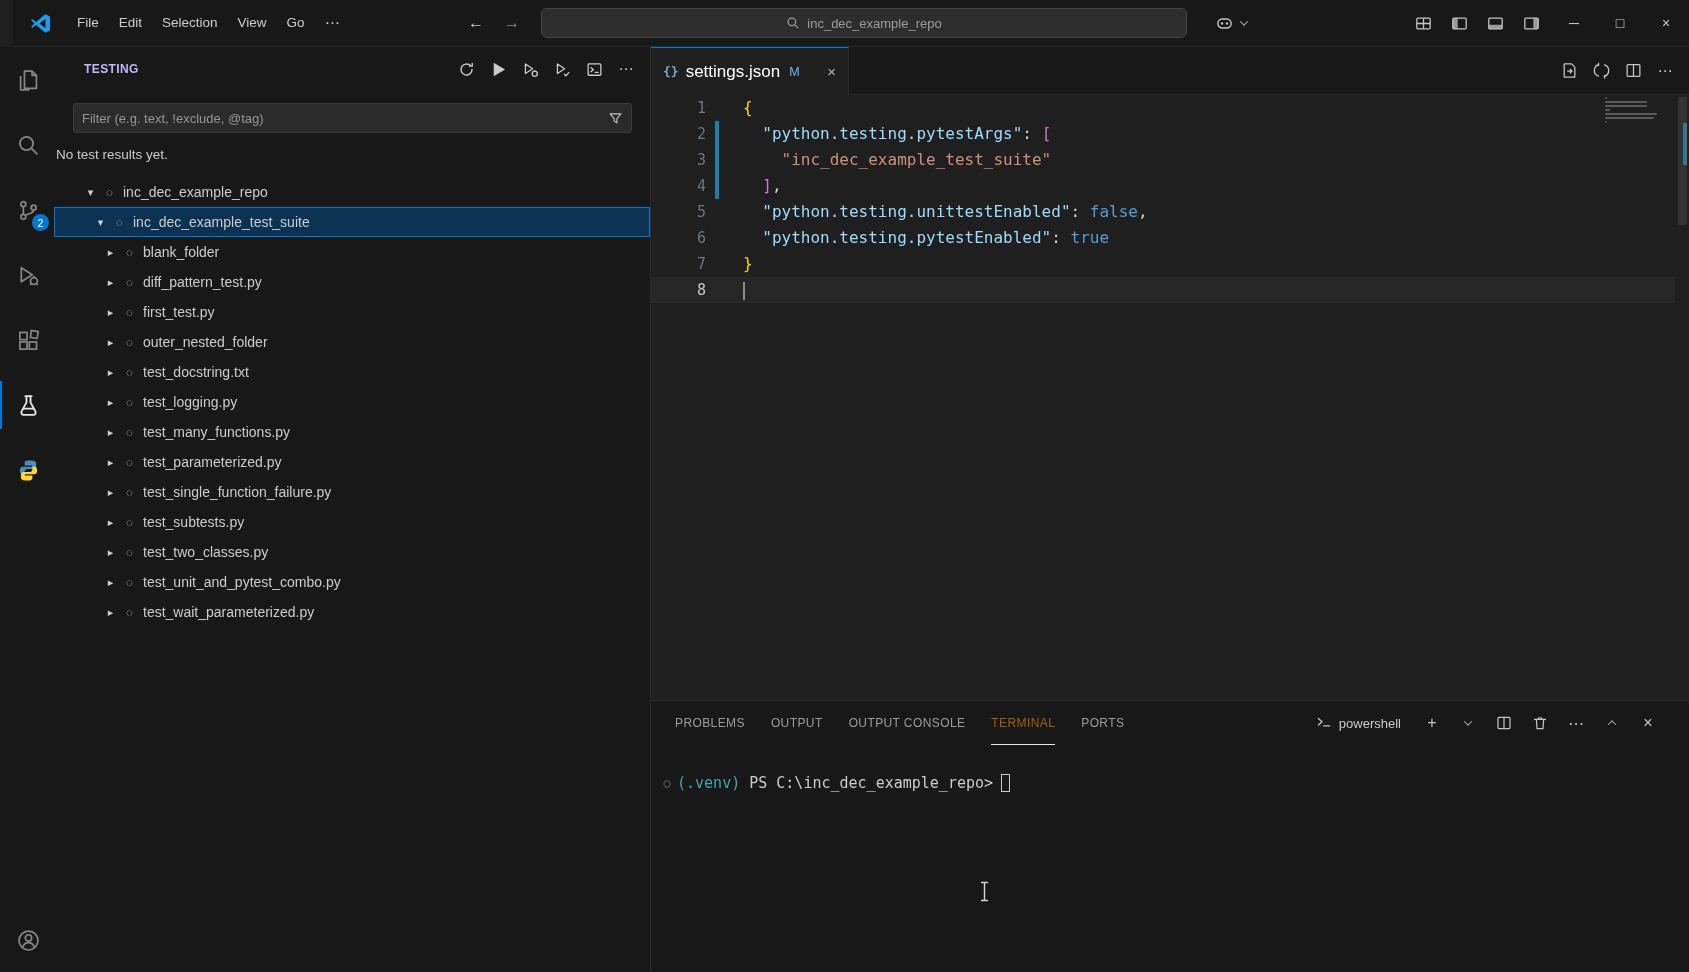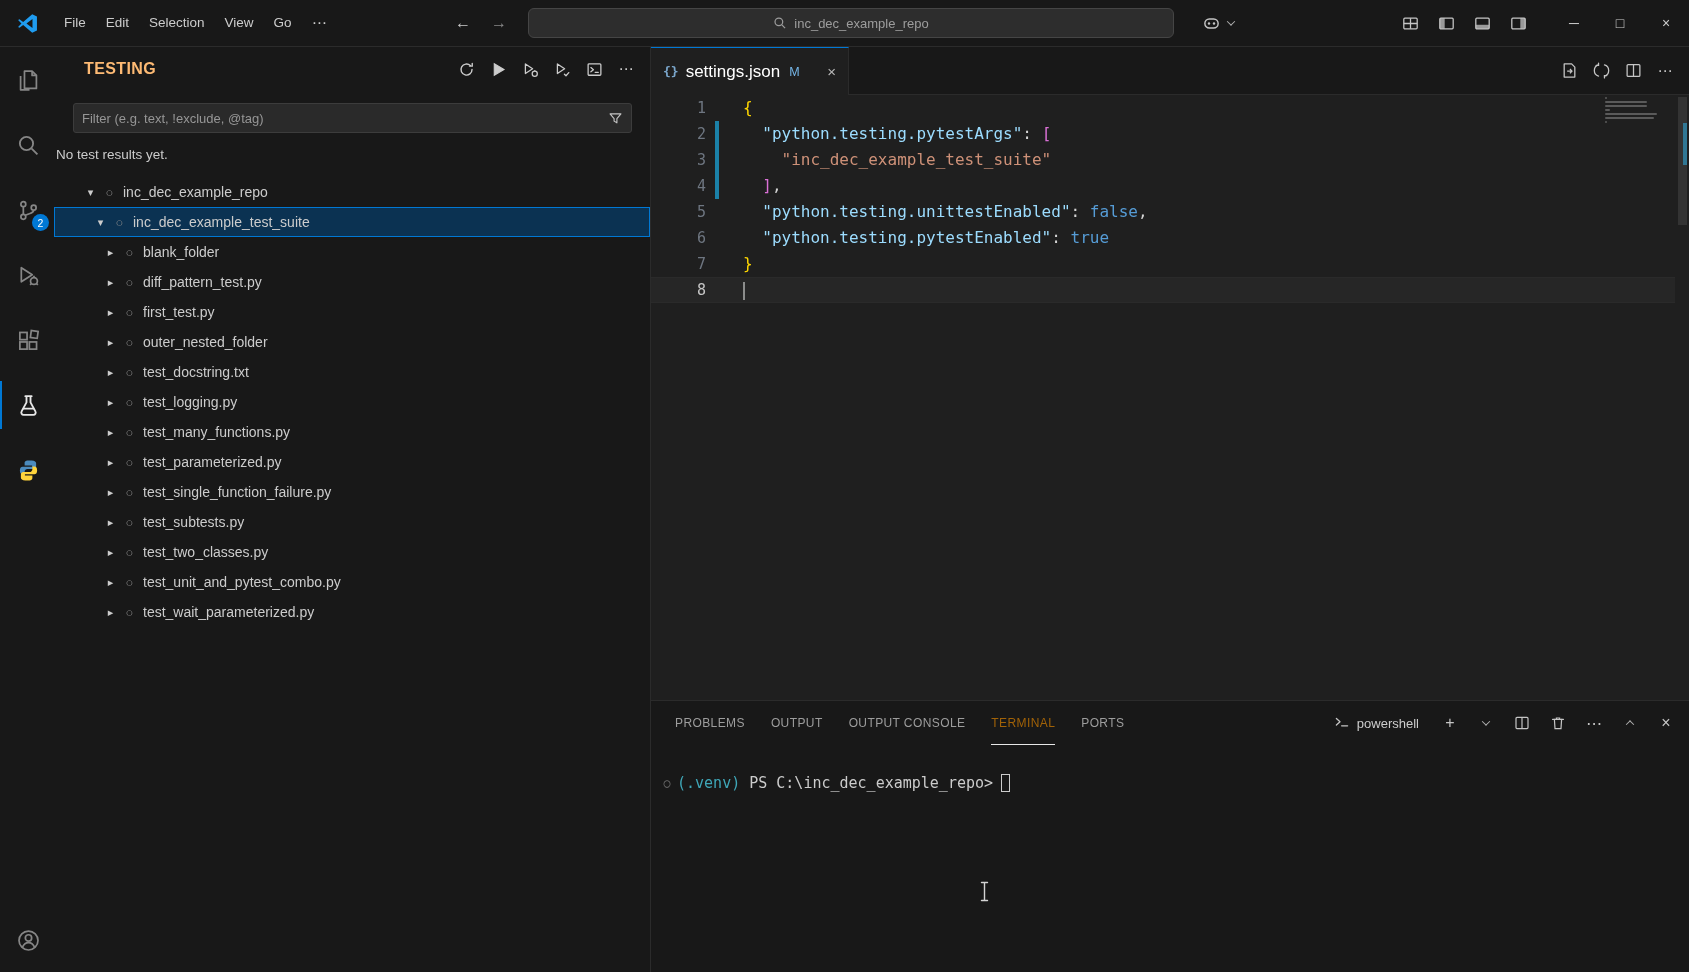--- a/index.html
+++ b/index.html
@@ -1,21 +1,21 @@
 <!DOCTYPE html>
 <html><head>
 <meta charset="utf-8">
 <style>
   * { margin:0; padding:0; box-sizing:border-box; }
   html,body { width:1689px; height:972px; overflow:hidden; }
   body { background:#1f1f1f; font-family:"Liberation Sans","DejaVu Sans",sans-serif; color:#cccccc; position:relative; }
   svg { display:block; }
 
   
-  #titlebar { position:absolute; top:0; left:0; right:0; height:47px; background:#181818; border-bottom:1px solid #2b2b2b; display:flex; align-items:center; z-index:20; }
+  #titlebar { position:absolute; top:0; left:13px; right:0; height:47px; background:#181818; border-bottom:1px solid #2b2b2b; display:flex; align-items:center; z-index:20; }
   .logo { width:54px; display:flex; justify-content:center; align-items:center; }
   .menus { display:flex; align-items:center; }
   .menu-item { padding:0 10px; height:28px; line-height:28px; font-size:13.5px; color:#cccccc; border-radius:5px; }
   .menu-more { font-size:15px; color:#cccccc; padding:0 10px; }
   .navbtn { position:absolute; top:9px; width:28px; height:28px; display:flex; align-items:center; justify-content:center; font-size:16px; color:#cccccc; border-radius:5px; }
   .navbtn.back { left:449px; }
   .navbtn.fwd { left:485px; color:#8a8a8a; }
   .command-center { position:absolute; left:528px; top:8px; width:646px; height:30px; background:#2d2d2d; border:1px solid #454545; border-radius:6px; display:flex; align-items:center; justify-content:center; gap:7px; color:#9d9d9d; font-size:13px; }
   .copilot { position:absolute; left:1196px; top:9px; height:28px; display:flex; align-items:center; gap:7px; padding:0 6px; border-radius:5px; }
   .layout-icons { position:absolute; left:1396px; top:9px; display:flex; gap:8px; }
@@ -33,21 +33,21 @@
   .ab-item svg { stroke:#868686; }
   .ab-item.active { border-left-color:#0078d4; }
   .ab-item.active svg { stroke:#e7e7e7; }
   .ab-item.colored svg { stroke:none; }
   .ab-badge { position:absolute; right:5px; bottom:3px; min-width:17px; height:17px; border-radius:9px; background:#0078d4; color:#ffffff; font-size:10.5px; display:flex; align-items:center; justify-content:center; padding:0 4px; }
   .ab-bottom { margin-top:auto; margin-bottom:8px; }
 
   
   #sidebar { position:absolute; top:47px; left:54px; bottom:0; width:597px; background:#181818; border-right:1px solid #2b2b2b; }
   .sb-header { height:44px; display:flex; align-items:center; padding:0 10px 0 30px; }
-  .sb-title { font-size:16px; font-weight:700; letter-spacing:.4px; color:#fdba74; }
+  .sb-title { font-size:12px; font-weight:700; letter-spacing:.4px; color:#c4b5fd; }
   .sb-actions { margin-left:auto; display:flex; align-items:center; gap:4px; }
   .sb-actions .act { width:28px; height:26px; display:flex; align-items:center; justify-content:center; border-radius:5px; color:#cccccc; font-size:15px; }
   .sb-actions svg { stroke:#cccccc; }
   .filter-box { margin:12px 18px 0 19px; height:30px; background:#2a2a2a; border:1px solid #3c3c3c; border-radius:3px; display:flex; align-items:center; padding:0 8px; }
   .filter-box input { flex:1; background:transparent; border:none; outline:none; color:#c4b5fd; font-size:13px; font-family:inherit; }
   .filter-box input::placeholder { color:#969696; }
   .sb-status { margin:14px 0 0 2px; font-size:13.5px; color:#cccccc; height:18px; }
   .tree { margin-top:12px; }
   .tree-row { height:30px; display:flex; align-items:center; font-size:14px; color:#cccccc; border:1px solid transparent; cursor:default; }
   .tree-row.selected { background:#0b3252; border-color:#0078d4; }
@@ -79,21 +79,21 @@
   .tok-b { color:#569cd6; } .tok-b1 { color:#ffd700; } .tok-b2 { color:#da70d6; }
   .ecursor { display:inline-block; width:1.5px; height:18px; background:#aeafad; opacity:.75; vertical-align:middle; }
 
   .minimap { position:absolute; top:50px; right:28px; width:56px; }
   .mmline { height:2px; margin-bottom:2px; background:#8a8a8a; opacity:.55; border-radius:1px; }
   .vscroll { position:absolute; top:50px; right:2px; width:9px; height:128px; background:rgba(121,121,121,0.22); }
   .overview-mark { position:absolute; top:76px; right:2px; width:4px; height:42px; background:rgba(27,129,168,0.9); }
 
   
   #panel { position:absolute; top:700px; left:651px; right:0; bottom:0; background:#181818; border-top:1px solid #2b2b2b; }
-  .panel-header { height:44px; display:flex; align-items:center; padding:0 14px 0 24px; }
+  .panel-header { height:44px; display:flex; align-items:center; padding:0 32px 0 24px; }
   .panel-tabs { display:flex; align-items:center; gap:26px; height:100%; }
   .ptab { font-size:12px; letter-spacing:.4px; color:#9d9d9d; height:100%; display:flex; align-items:center; border-bottom:1px solid transparent; white-space:nowrap; }
   .ptab.active { color:#a16207; border-bottom-color:#e7e7e7; }
   .panel-actions { margin-left:auto; display:flex; align-items:center; gap:18px; }
   .panel-actions .pa { display:flex; align-items:center; justify-content:center; color:#c5c5c5; font-size:16px; min-width:18px; height:26px; }
   .panel-actions svg { stroke:#c5c5c5; }
   .shell-btn { display:flex; align-items:center; gap:7px; color:#cccccc; font-size:13px; padding:0 4px; }
   .terminal { position:relative; height:calc(100% - 44px); font-family:"DejaVu Sans Mono","Liberation Mono",monospace; font-size:15px; }
   .term-line { display:flex; align-items:center; margin:28px 0 0 8px; height:20px; }
   .term-dec { width:16px; color:#707070; font-size:12px; text-align:center; flex:none; }

